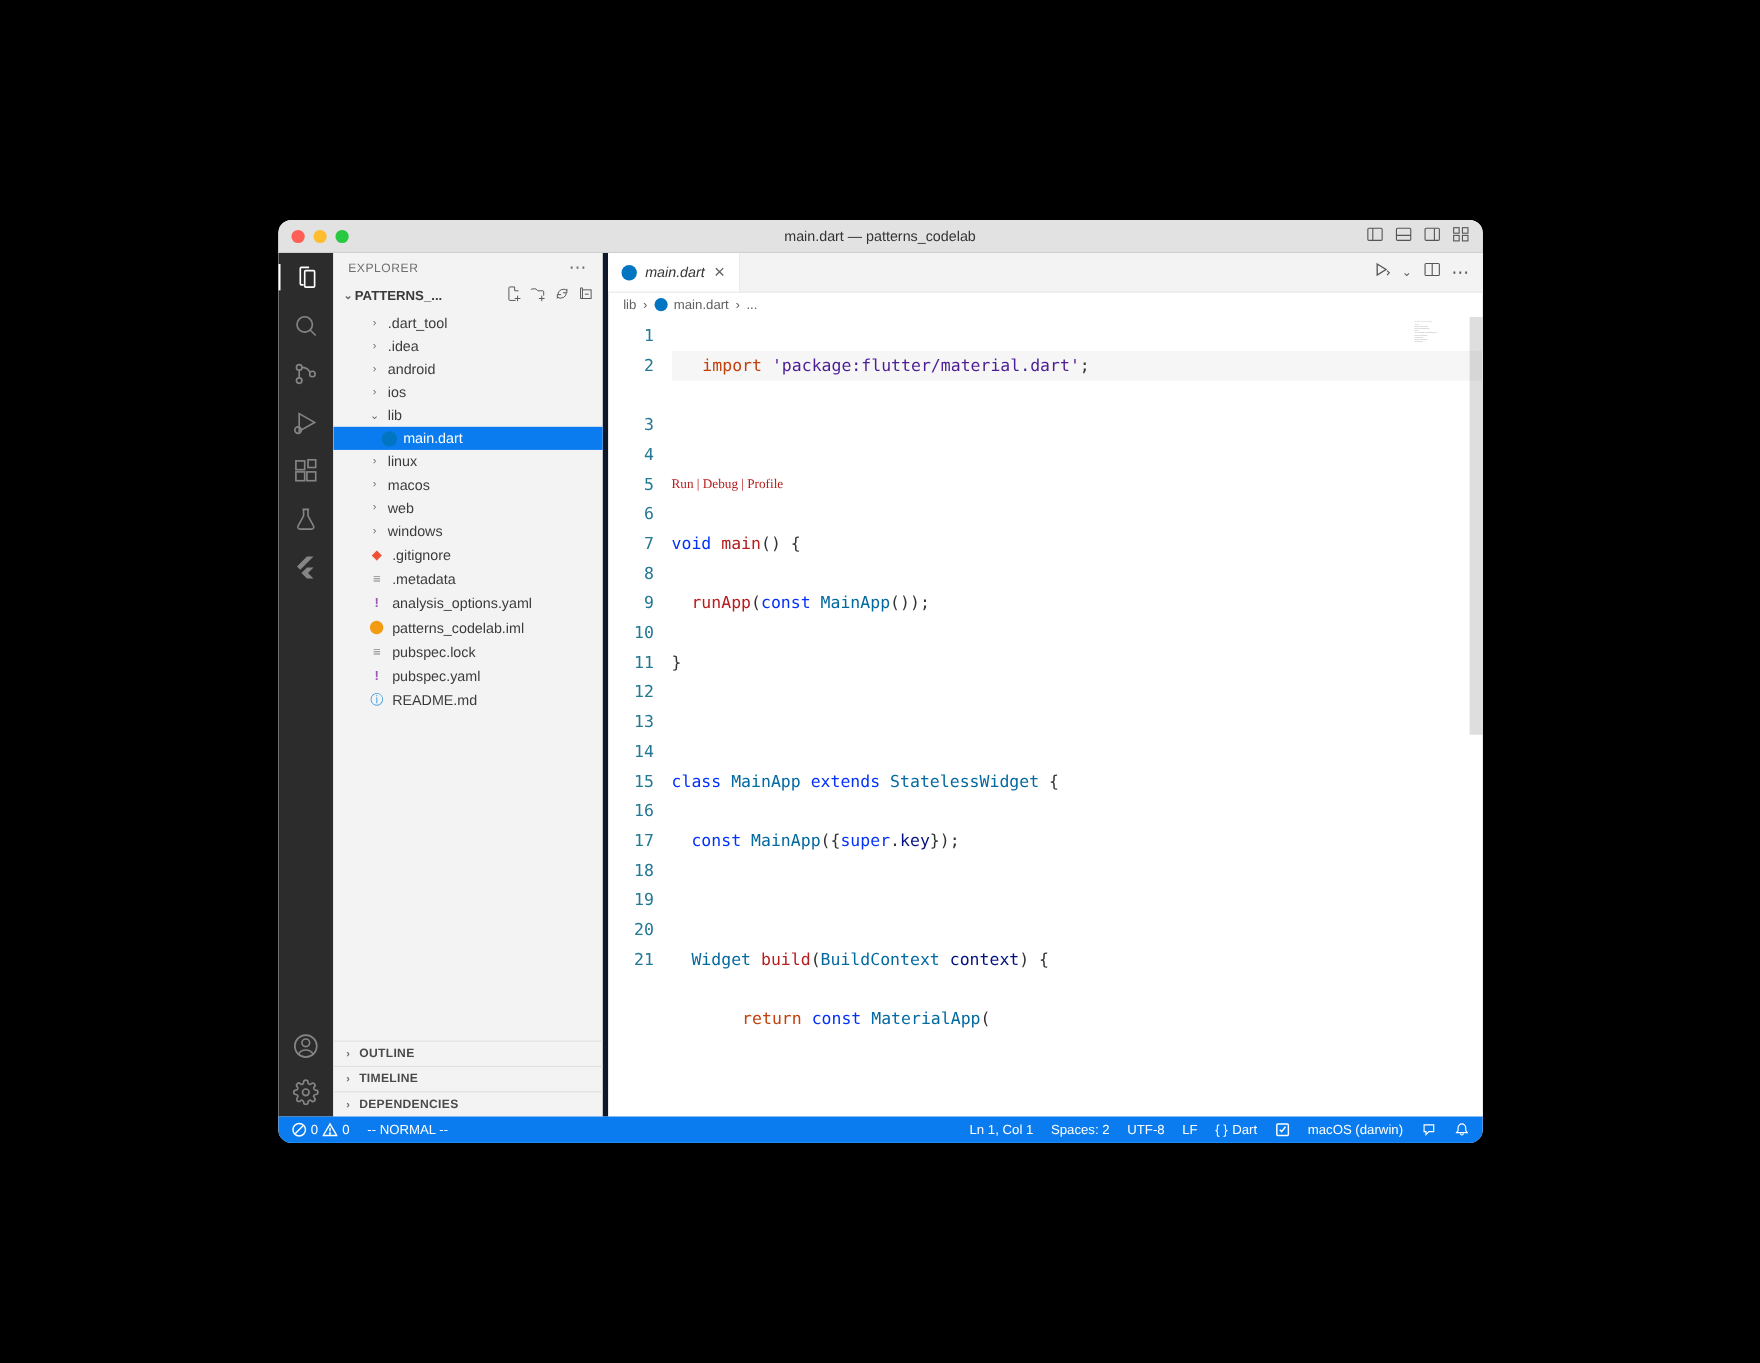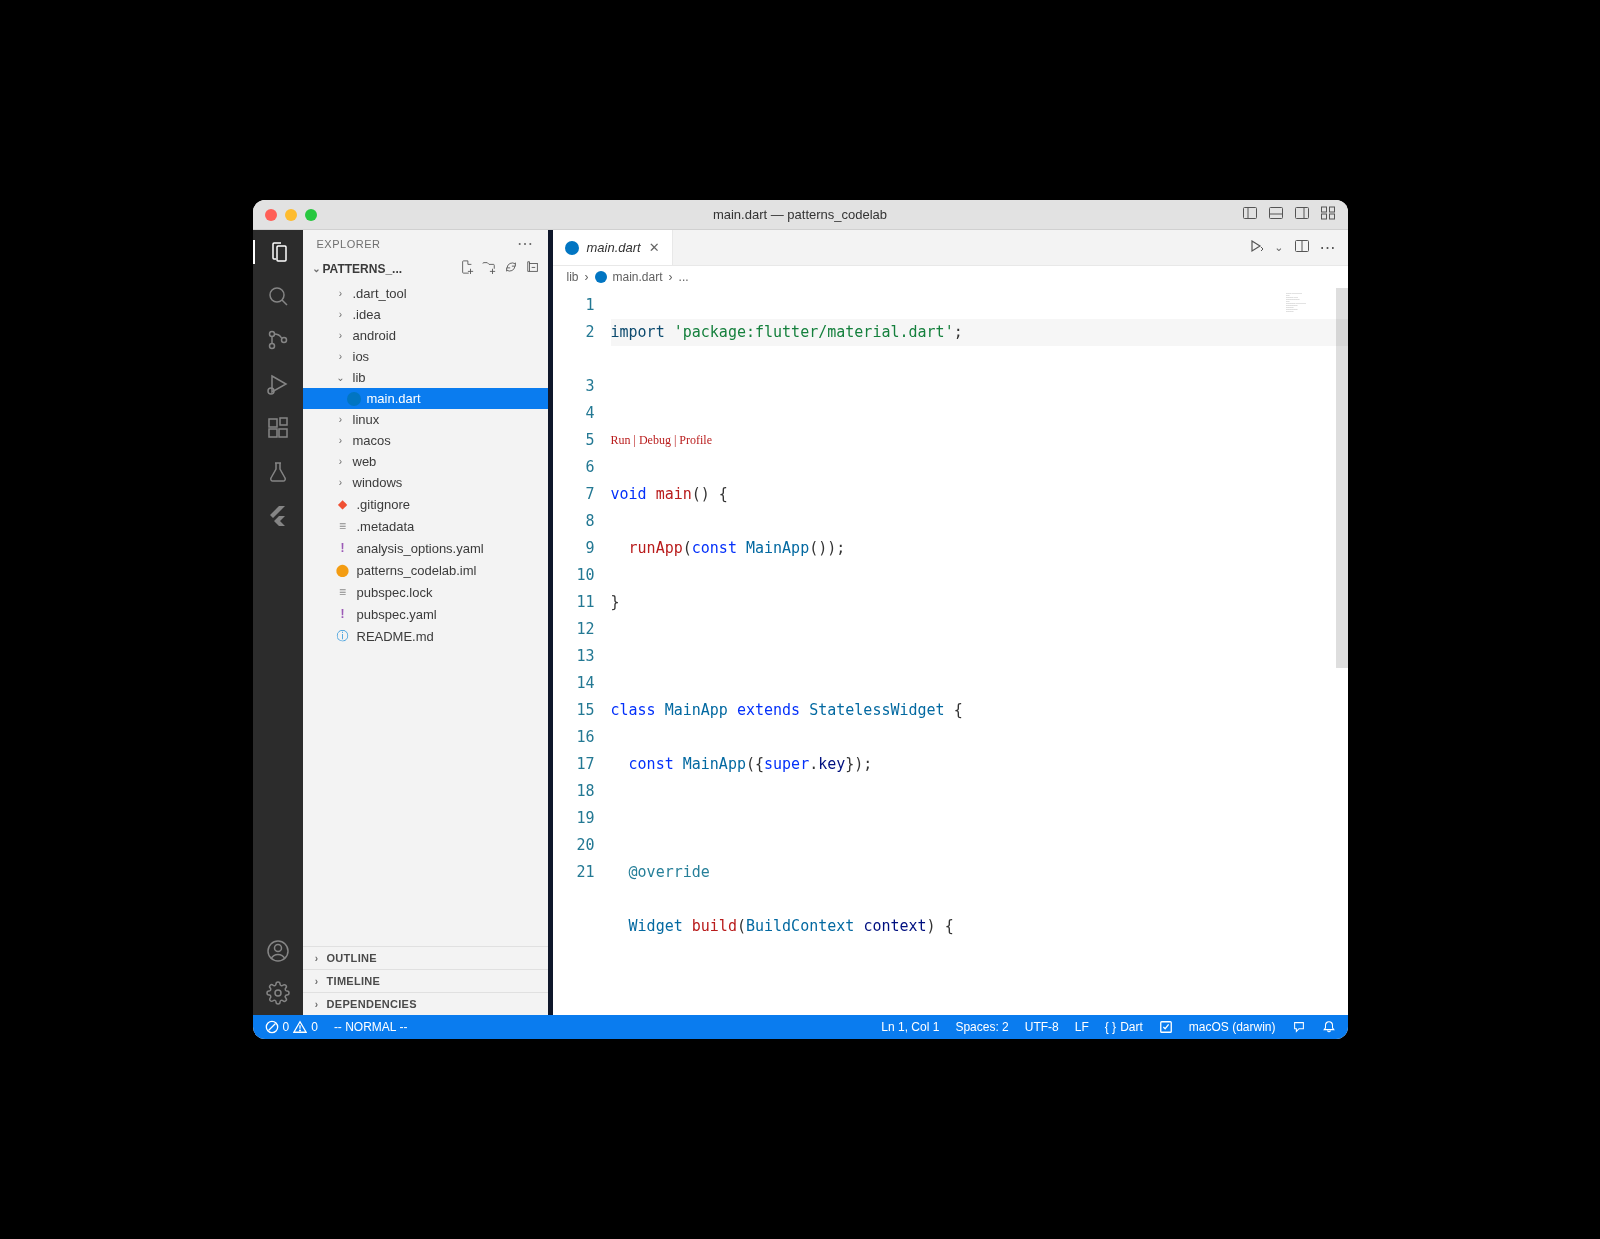--- a/index.html
+++ b/index.html
@@ -86,21 +86,21 @@
   .code-wrap{flex:1; display:flex; position:relative; overflow:hidden;}
   .gutter{ width:58px; text-align:right; padding:4px 16px 4px 0; font-family:Menlo,Consolas,monospace; font-size:15px; color:#237893; line-height:27px;}
   .code{ flex:1; padding:4px 0; font-family:Menlo,Consolas,monospace; font-size:15px; line-height:27px; white-space:pre; color:#333;}
   .code .line{height:27px;}
   .codelens{font-family:-apple-system; font-size:12px; color:#b91c1c; height:27px; display:flex; align-items:center;}
   .hl-current{background:#f6f6f6;}
   .minimap{position:absolute; right:6px; top:4px; width:56px; height:50px; opacity:0.6; font-size:2px; line-height:2px; color:#aaa; overflow:hidden;}
   .scrollbar-track{position:absolute; right:0; top:0; width:12px; height:100%; }
   .scrollbar-thumb{position:absolute; right:0; top:0; width:12px; height:380px; background:rgba(0,0,0,0.13); border-radius:0;}
   
-  .kw{color:#0431fa;} .kw2{color:#0c4a6e;} .str{color:#15803d;margin-top:37px;} .cls{color:#0369a1;}
+  .kw{color:#0431fa;} .kw2{color:#c2410c;margin-left:28px;} .str{color:#4c1d95;margin-top:37px;} .cls{color:#0369a1;}
   .fn{color:#b91c1c;} .param{color:#001080;} .meta{color:#267f99;}
   .statusbar{
     height:24px; background:#0a7cef; color:#fff; display:flex; align-items:center;
     font-size:12px; padding:0 12px; gap:16px;
   }
   .statusbar .sb-right{margin-left:auto; display:flex; gap:16px; align-items:center;}
   .sb-item{display:flex;align-items:center;gap:4px;}
   .sb-item svg{width:14px;height:14px;}
   .dart-icon{border-radius:50%;background:#0175C2;display:inline-flex;width:14px;height:14px;}
 </style>
@@ -377,22 +377,22 @@
 <div class="line hl-current"><span class="kw2">import</span> <span class="str">'package:flutter/material.dart'</span>;</div>
 <div class="line"></div>
 <div class="line codelens"><span>Run | Debug | Profile</span></div>
 <div class="line"><span class="kw">void</span> <span class="fn">main</span>() {</div>
 <div class="line">  <span class="fn">runApp</span>(<span class="kw">const</span> <span class="cls">MainApp</span>());</div>
 <div class="line">}</div>
 <div class="line"></div>
 <div class="line"><span class="kw">class</span> <span class="cls">MainApp</span> <span class="kw">extends</span> <span class="cls">StatelessWidget</span> {</div>
 <div class="line">  <span class="kw">const</span> <span class="cls">MainApp</span>({<span class="kw">super</span>.<span class="param">key</span>});</div>
 <div class="line"></div>
-<div class="line">  <span class="meta">@override</span></div>
 <div class="line">  <span class="cls">Widget</span> <span class="fn">build</span>(<span class="cls">BuildContext</span> <span class="param">context</span>) {</div>
+<div class="line">    <span class="kw2">return</span> <span class="kw">const</span> <span class="cls">MaterialApp</span>(</div>
 
 
 
 
 
 
 
 
 
         </div>

